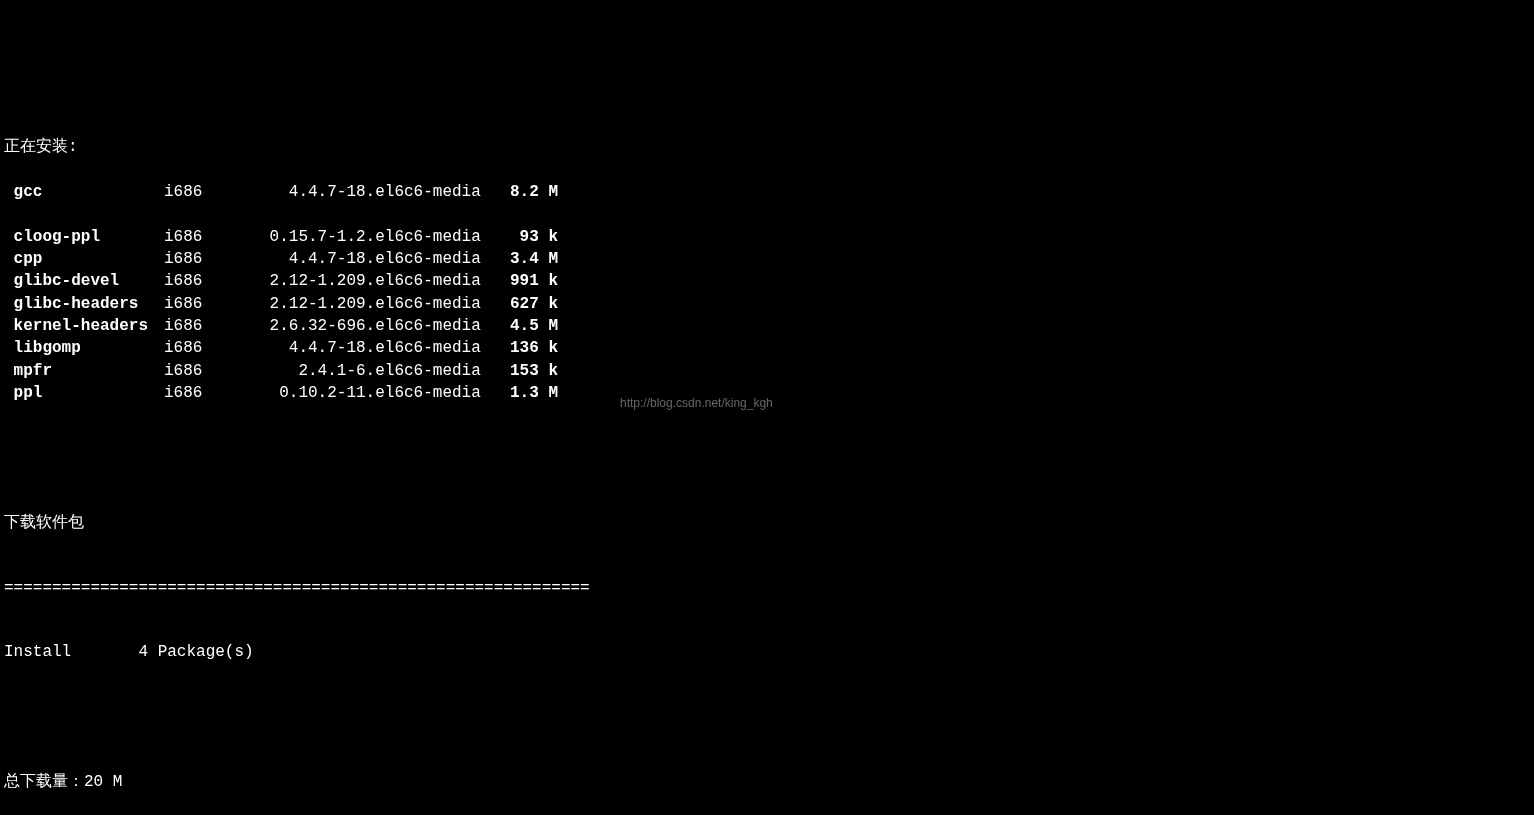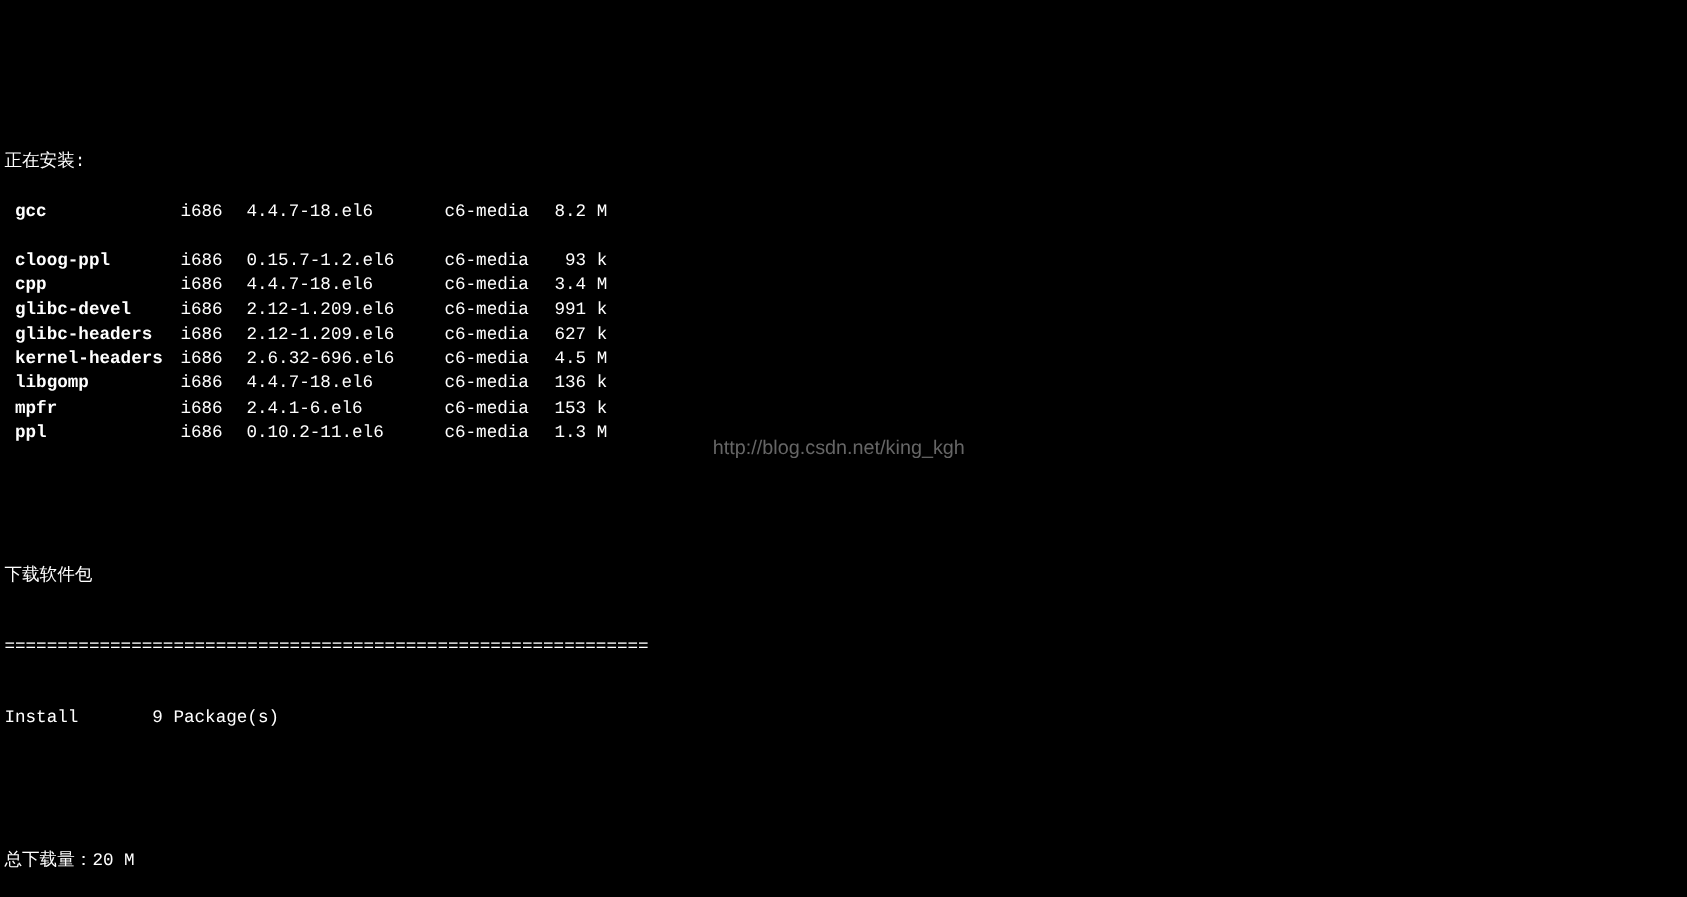--- a/index.html
+++ b/index.html
@@ -16,52 +16,52 @@
       padding: 4px;
       white-space: pre;
       width: 1534px;
       height: 815px;
       overflow: hidden;
       position: relative;
     }
     .watermark {
       position: absolute;
       top: 395px;
-      left: 648px;
+      left: 620px;
       color: #666666;
-      font-size: 18px;
+      font-size: 12px;
       pointer-events: none;
       font-family: Arial, sans-serif;
     }
     .line {
       display: block;
       margin-top: 20px;
     }
     .pkg-row {
       display: block;
     }
     .col-name { display: inline-block; width: 160px; font-weight: bold; }
     .col-arch { display: inline-block; width: 60px; }
-    .col-ver { display: inline-block; width: 180px; }
+    .col-ver { display: inline-block; width: 180px; text-align: right; }
     .col-repo { display: inline-block; width: 100px; }
-    .col-size { display: inline-block; text-align: left; width: 60px; }
+    .col-size { display: inline-block; text-align: center; width: 60px; font-weight: bold; }
   </style>
 </head>
 <body>
 
 
 
 <div>
 <span class="line">正在安装:</span>
 <span class="pkg-row"><span class="col-name"> gcc</span><span class="col-arch">i686</span><span class="col-ver">4.4.7-18.el6</span><span class="col-repo">c6-media</span><span class="col-size">8.2 M</span></span>
 <div id="deps-container"><span class="pkg-row"><span class="col-name"> cloog-ppl</span><span class="col-arch">i686</span><span class="col-ver">0.15.7-1.2.el6</span><span class="col-repo">c6-media</span><span class="col-size"> 93 k</span></span><span class="pkg-row"><span class="col-name"> cpp</span><span class="col-arch">i686</span><span class="col-ver">4.4.7-18.el6</span><span class="col-repo">c6-media</span><span class="col-size">3.4 M</span></span><span class="pkg-row"><span class="col-name"> glibc-devel</span><span class="col-arch">i686</span><span class="col-ver">2.12-1.209.el6</span><span class="col-repo">c6-media</span><span class="col-size">991 k</span></span><span class="pkg-row"><span class="col-name"> glibc-headers</span><span class="col-arch">i686</span><span class="col-ver">2.12-1.209.el6</span><span class="col-repo">c6-media</span><span class="col-size">627 k</span></span><span class="pkg-row"><span class="col-name"> kernel-headers</span><span class="col-arch">i686</span><span class="col-ver">2.6.32-696.el6</span><span class="col-repo">c6-media</span><span class="col-size">4.5 M</span></span><span class="pkg-row"><span class="col-name"> libgomp</span><span class="col-arch">i686</span><span class="col-ver">4.4.7-18.el6</span><span class="col-repo">c6-media</span><span class="col-size">136 k</span></span><span class="pkg-row"><span class="col-name"> mpfr</span><span class="col-arch">i686</span><span class="col-ver">2.4.1-6.el6</span><span class="col-repo">c6-media</span><span class="col-size">153 k</span></span><span class="pkg-row"><span class="col-name"> ppl</span><span class="col-arch">i686</span><span class="col-ver">0.10.2-11.el6</span><span class="col-repo">c6-media</span><span class="col-size">1.3 M</span></span></div>
 <span class="line"> </span>
 <span class="line">下载软件包</span>
 <span class="line">=============================================================</span>
-<span class="line">Install       9 Package(s)</span>
+<span class="line">Install       4 Package(s)</span>
 <span class="line"> </span>
 <span class="line">总下载量：20 M</span>
 <span class="line">Installed size: 35 M</span>
 <span class="line">下载软件包：</span>
 
 
 
 
 
 

